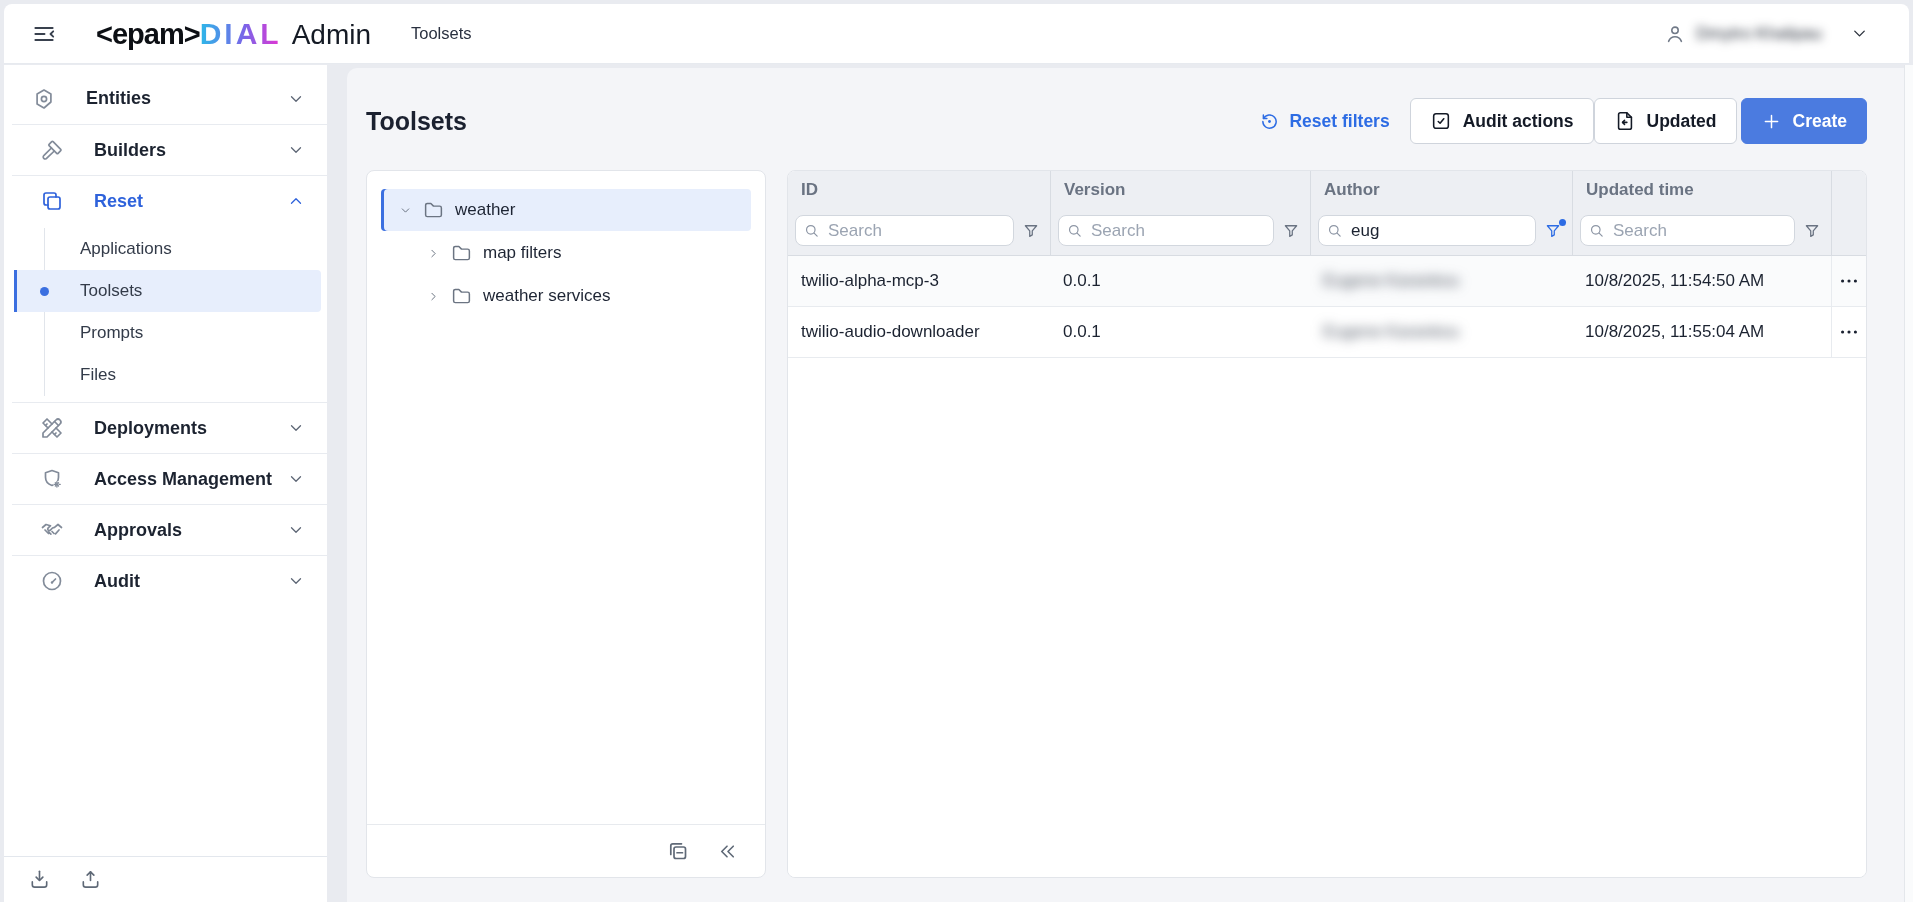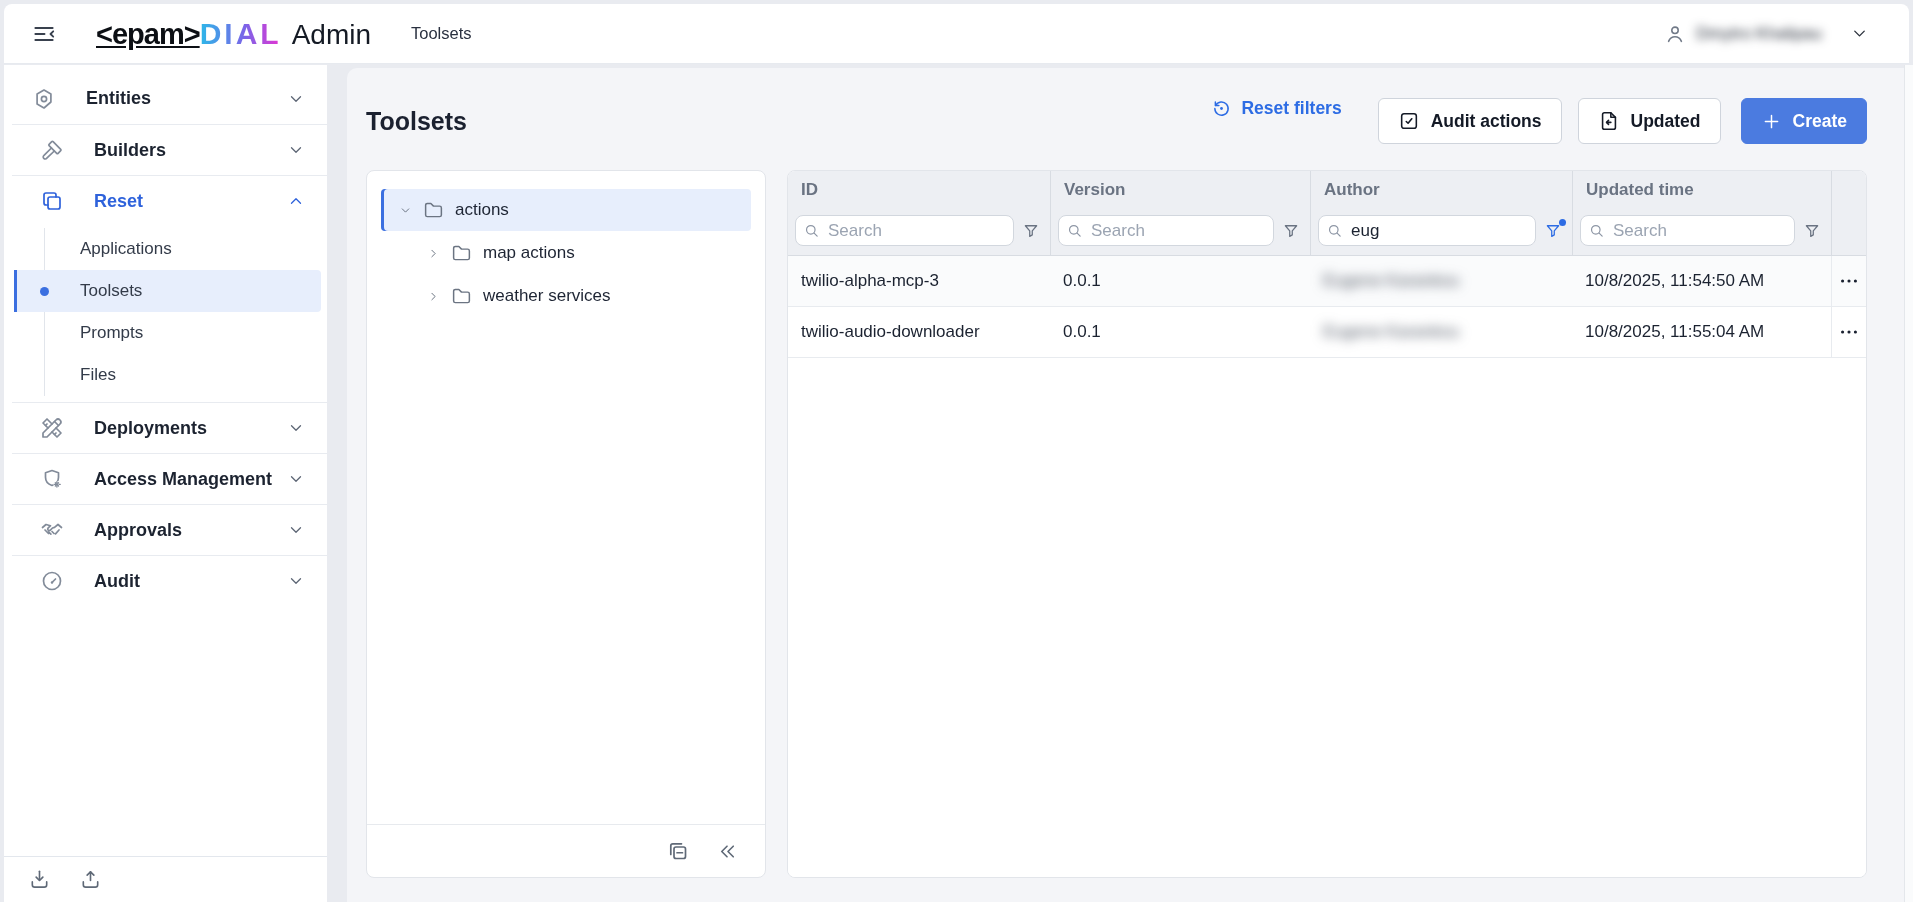--- a/index.html
+++ b/index.html
@@ -18,21 +18,21 @@
   .app-header {
     position:absolute; left:4px; top:4px; right:4px; height:60px;
     background:#ffffff; border-radius:8px 8px 0 0;
     border-bottom:1px solid #e7eaef;
     display:flex; align-items:center; padding:0 26px 0 18px;
     z-index:5;
   }
   .menu-btn { width:44px; height:44px; display:flex; align-items:center; justify-content:center;
     background:none; border:none; color:#39414e; cursor:pointer; }
   .logo { display:flex; align-items:baseline; margin-left:30px; }
-  .logo-epam { font-size:29px; font-weight:800; letter-spacing:-1px; color:#0c0f14;text-decoration:underline; }
+  .logo-epam { font-size:29px; font-weight:800; letter-spacing:-1px; color:#0c0f14; }
   .logo-dial {
     margin-left:0; font-size:30px; font-weight:600; letter-spacing:3px;
     background:linear-gradient(90deg,#2cb7e8 0%,#7c64e8 55%,#e633d1 100%);
     -webkit-background-clip:text; background-clip:text; color:transparent;
   }
   .logo-admin { margin-left:10px; font-size:28px; font-weight:500; color:#141a24; }
   .breadcrumb { margin-left:40px; font-size:16.5px; color:#2a3140; }
   .user-chip { margin-left:auto; display:flex; align-items:center; gap:10px;
     background:#fff; border-radius:8px; padding:8px 14px; cursor:pointer; }
   .user-chip .person { color:#717a88; }
@@ -79,21 +79,21 @@
 
   
   .content {
     position:absolute; left:347px; top:68px; right:0; bottom:0;
     background:#f4f5f8; border-radius:10px 0 0 0;
     padding:0 46px 0 19px;
     display:flex; flex-direction:column;
   }
   .title-row { display:flex; align-items:center; margin-top:30px; height:46px; }
   .page-title { font-size:25px; font-weight:700; color:#1b2130; }
-  .toolbar { margin-left:auto; display:flex; align-items:flex-start; gap:16px; }
+  .toolbar { margin-left:auto; display:flex; align-items:center; }
   .link-btn { display:flex; align-items:center; gap:9px; background:none; border:none;
     color:#2d6ce4; font-size:17.5px; font-weight:700; cursor:pointer; margin-right:20px; font-family:inherit; }
   .btn {
     height:46px; display:flex; align-items:center; gap:11px; padding:0 19px;
     background:#fff; border:1px solid #cfd4dc; border-radius:6px;
     font-size:17.5px; font-weight:700; color:#141a26; cursor:pointer; font-family:inherit;
   }
   .btn-primary { background:#4b7be0; border-color:#4b7be0; color:#fff; margin-left:4px; }
 
   .panels { flex:1; display:flex; gap:21px; margin:26px 0 24px 0; min-height:0; }
@@ -383,34 +383,34 @@
           <span class="t-caret">
             <svg class="ic" width="13" height="13" viewBox="0 0 24 24" stroke-width="2.6">
                 <path d="M6 9l6 6 6-6"></path>
               </svg>
           </span>
           <span class="t-folder">
             <svg class="ic" width="21" height="21" viewBox="0 0 24 24">
               <path d="M5 4h4l3 3h7a2 2 0 0 1 2 2v8a2 2 0 0 1-2 2H5a2 2 0 0 1-2-2V6a2 2 0 0 1 2-2"></path>
             </svg>
           </span>
-          <span class="t-label">actions</span>
+          <span class="t-label">weather</span>
         </div>
         <div class="tree-row lvl1">
           <span class="t-caret collapsed">
             <svg class="ic" width="13" height="13" viewBox="0 0 24 24" stroke-width="2.6">
                 <path d="M6 9l6 6 6-6"></path>
               </svg>
           </span>
           <span class="t-folder">
             <svg class="ic" width="21" height="21" viewBox="0 0 24 24">
               <path d="M5 4h4l3 3h7a2 2 0 0 1 2 2v8a2 2 0 0 1-2 2H5a2 2 0 0 1-2-2V6a2 2 0 0 1 2-2"></path>
             </svg>
           </span>
-          <span class="t-label">map actions</span>
+          <span class="t-label">map filters</span>
         </div>
         <div class="tree-row lvl1">
           <span class="t-caret collapsed">
             <svg class="ic" width="13" height="13" viewBox="0 0 24 24" stroke-width="2.6">
                 <path d="M6 9l6 6 6-6"></path>
               </svg>
           </span>
           <span class="t-folder">
             <svg class="ic" width="21" height="21" viewBox="0 0 24 24">
               <path d="M5 4h4l3 3h7a2 2 0 0 1 2 2v8a2 2 0 0 1-2 2H5a2 2 0 0 1-2-2V6a2 2 0 0 1 2-2"></path>

